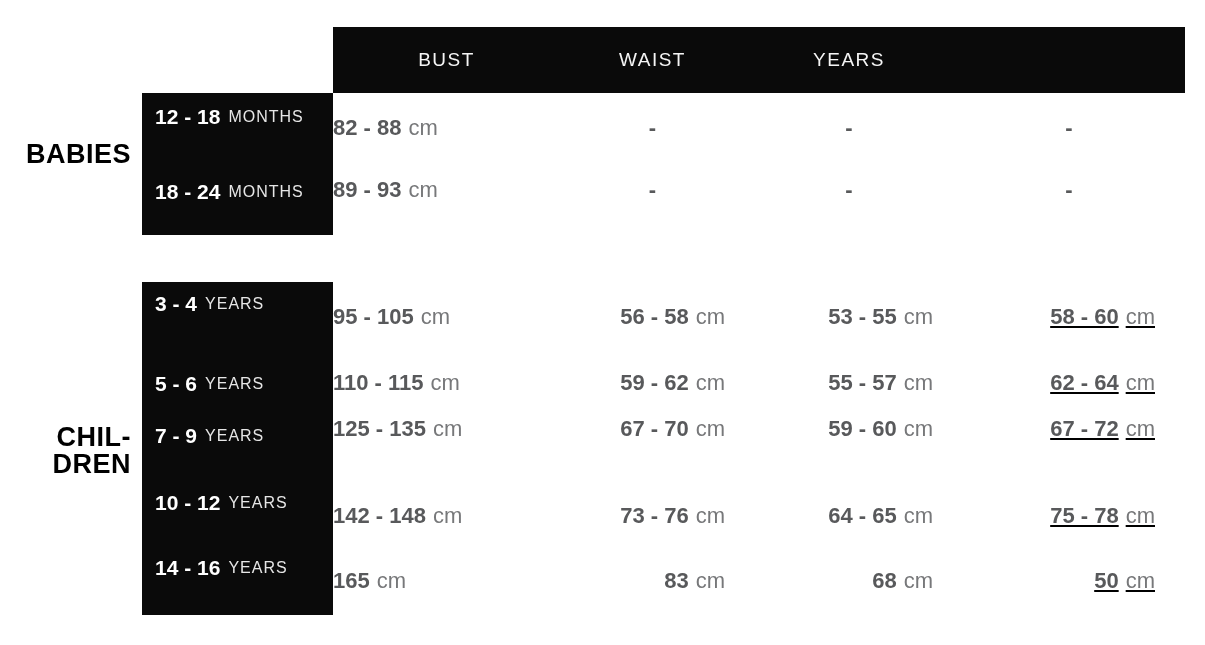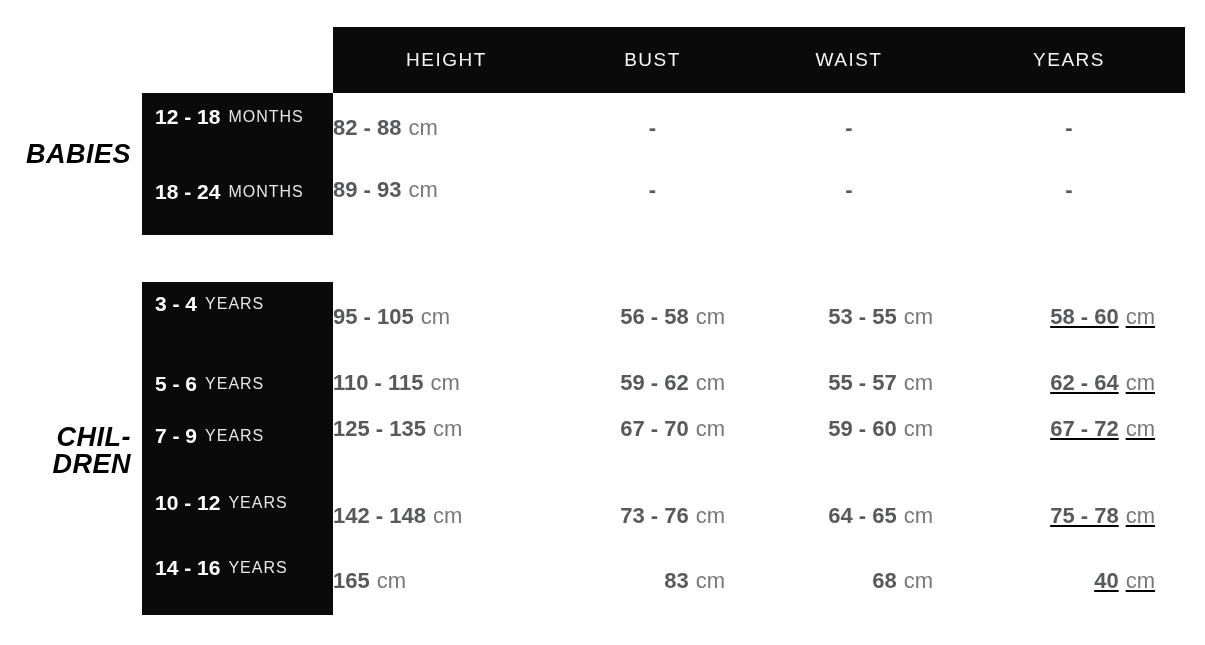--- a/index.html
+++ b/index.html
@@ -9,21 +9,21 @@
   }
   
   .header-bar{
     position:absolute;left:333px;top:27px;width:852px;height:66px;background:#0a0a0a;
     display:grid;grid-template-columns:227px 185px 208px 232px;align-items:center;
   }
   .hcell{text-align:center;color:#f5f5f5;font-size:19px;letter-spacing:1.5px;font-weight:400;}
   
   .group-label{
     position:absolute;left:0;width:131px;text-align:right;
-    font-weight:bold;font-style:italic;font-size:27px;line-height:27px;color:#000;letter-spacing:.5px;
+    font-weight:bold;font-size:27px;line-height:27px;color:#000;letter-spacing:.5px;
   }
   
   .panel{position:absolute;left:142px;width:191px;background:#0a0a0a;}
   .panel-babies{top:93px;height:142px;}
   .panel-children{top:282px;height:333px;}
   .lrow{position:absolute;left:13px;right:6px;height:30px;display:flex;align-items:center;gap:8px;white-space:nowrap;}
   .age-num{color:#ffffff;font-weight:bold;font-size:21px;}
   .age-unit{color:#e6e6e6;font-size:16px;letter-spacing:1px;font-weight:400;}
   
   .vrow{
@@ -39,21 +39,20 @@
   .num{color:#58595b;font-weight:bold;}
   .unit{color:#77787a;font-weight:400;margin-left:7px;}
   .dash .num{font-weight:bold;}
 </style>
 </head>
 <body>
 
 <div class="page">
 
   <div class="header-bar">
-    <div class="hcell">HEIGHT</div>
     <div class="hcell">BUST</div>
     <div class="hcell">WAIST</div>
     <div class="hcell">YEARS</div>
   </div>
 
   <div class="group-label" style="top:141px">
     <div>BABIES</div>
   </div>
 
   <div class="panel panel-babies">
@@ -189,17 +188,17 @@
     <div class="cell c-h">
       <span class="num">165</span><span class="unit">cm</span>
     </div>
     <div class="cell c-b">
       <span class="num">83</span><span class="unit">cm</span>
     </div>
     <div class="cell c-w">
       <span class="num">68</span><span class="unit">cm</span>
     </div>
     <div class="cell c-hp">
-      <span class="num">40</span><span class="unit">cm</span>
+      <span class="num">50</span><span class="unit">cm</span>
     </div>
   </div>
 
 </div>
 
 </body></html>

